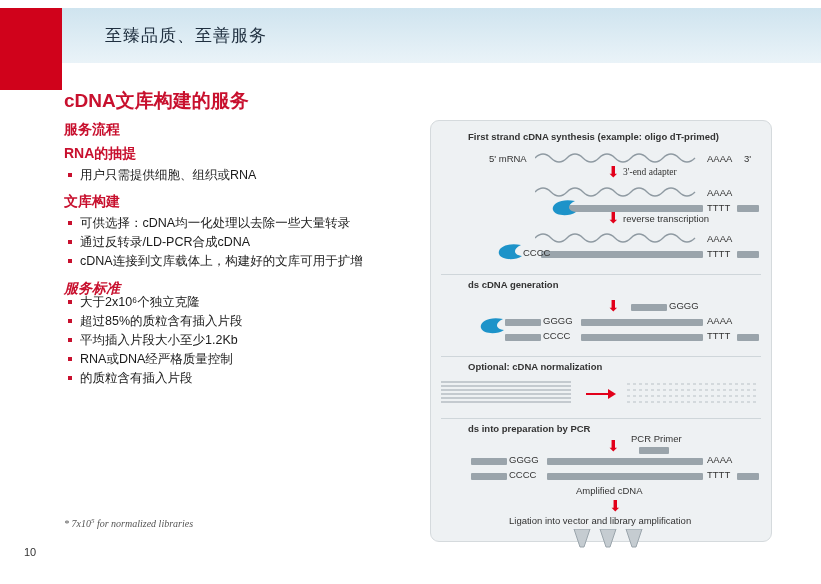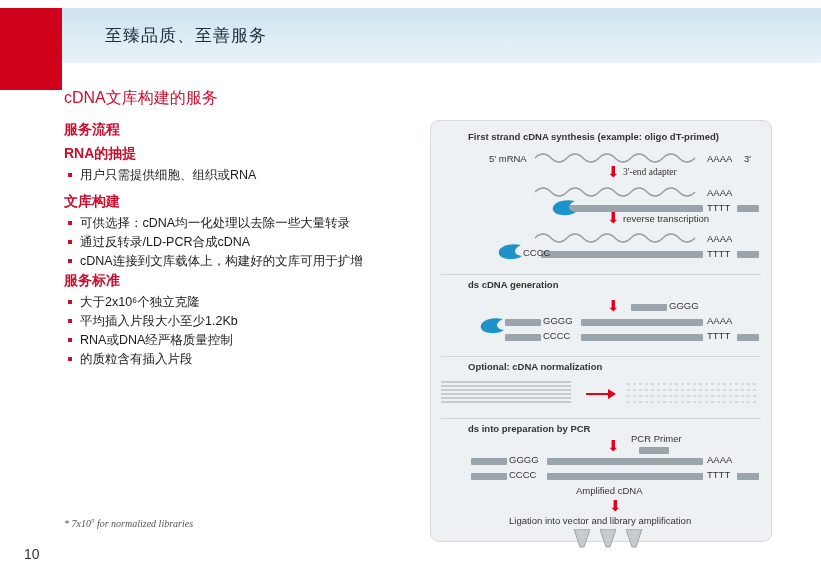--- a/index.html
+++ b/index.html
@@ -22,49 +22,49 @@
   .red-block{
     position:absolute;left:0;top:8px;width:62px;height:82px;
     background:#d0021b;
   }
   .top-line{
     position:absolute;left:0;top:8px;width:821px;height:1px;background:#c7dbe6;
   }
   
   .main-title{
     position:absolute;left:64px;top:88px;
-    font-size:16px;color:#c8102e;font-weight:normal;
+    font-size:19px;color:#c8102e;font-weight:bold;
   }
   .sec{
     position:absolute;left:64px;color:#c8102e;font-weight:bold;font-size:14px;
   }
   .sec.s1{top:121px;}
   .sec.s2{top:145px;}
   .sec.s3{top:193px;}
-  .sec.s4{top:272px;}
+  .sec.s4{top:280px;font-style:italic;}
   .bullets{
     position:absolute;left:66px;font-size:12.5px;color:#1a1a1a;
   }
   .bullets.b1{top:166px;}
   .bullets.b2{top:214px;}
   .bullets.b3{top:293px;}
   .bullet{
     position:relative;padding-left:14px;line-height:19px;white-space:nowrap;
   }
   .bullet:before{
     content:"";position:absolute;left:2px;top:7px;width:4px;height:4px;
     background:#c8102e;
   }
   .footnote{
     position:absolute;left:64px;top:517px;font-size:10px;color:#555;
     font-family:"Liberation Serif", serif;font-style:italic;
   }
   .footnote sup{font-size:7px;}
   .page-num{
-    position:absolute;left:24px;top:546px;font-size:14px;color:#333;
+    position:absolute;left:24px;top:546px;font-size:11px;color:#333;
   }
   
   .panel{
     position:absolute;left:430px;top:120px;width:340px;height:420px;
     background:#eef1f3;border:1px solid #d5dadd;border-radius:9px;
   }
   .dlabel{
     position:absolute;font-size:9.5px;color:#333;white-space:nowrap;
   }
   .dlabel.b{font-weight:bold;margin-left:25px;}
@@ -102,20 +102,21 @@
 <div class="sec s3">文库构建</div>
 <div class="bullets b2">
   <div class="bullet">可供选择：cDNA均一化处理以去除一些大量转录</div>
   <div class="bullet">通过反转录/LD-PCR合成cDNA</div>
   <div class="bullet">cDNA连接到文库载体上，构建好的文库可用于扩增</div>
 </div>
 
 <div class="sec s4">服务标准</div>
 <div class="bullets b3">
   <div class="bullet">大于2x10⁶个独立克隆</div>
+  <div class="bullet">超过85%的质粒含有插入片段</div>
   <div class="bullet">平均插入片段大小至少1.2Kb</div>
   <div class="bullet">RNA或DNA经严格质量控制</div>
   <div class="bullet">的质粒含有插入片段</div>
 </div>
 
 <div class="footnote">
   <span>* 7x10<sup>5</sup> for normalized libraries</span>
 </div>
 <div class="page-num">10</div>
 

